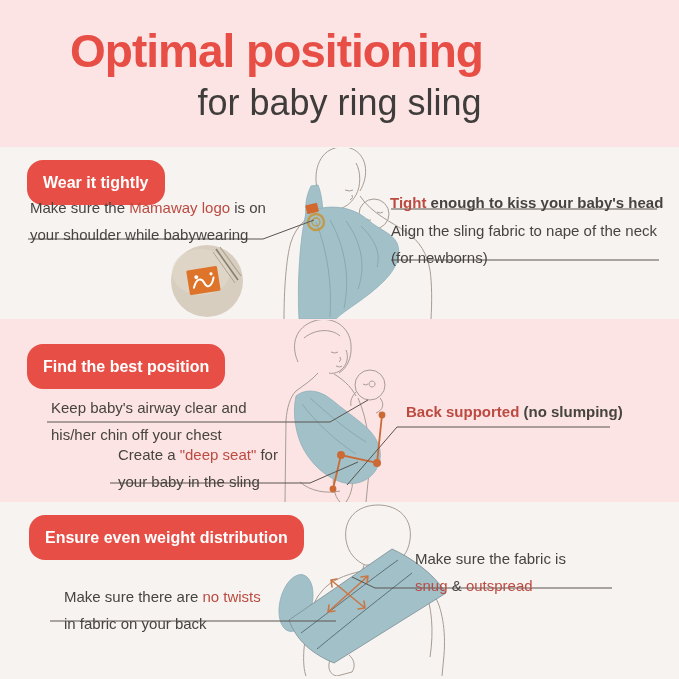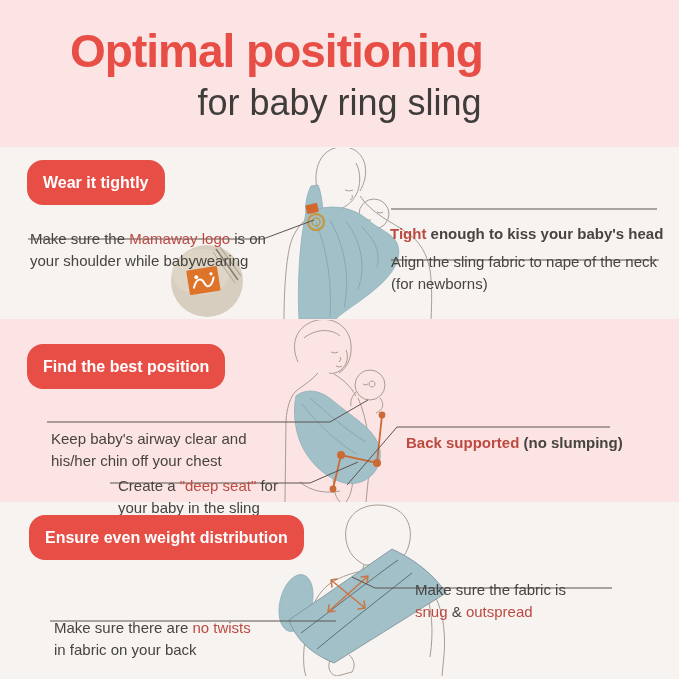--- a/index.html
+++ b/index.html
@@ -21,21 +21,21 @@
   .subtitle{
     position:absolute;left:0;top:82px;width:679px;text-align:center;
     font-size:36px;color:#3f3d3b;
   }
   .pill{
     position:absolute;height:29px;line-height:29px;padding:8px 16px;border-radius:16px;
     background:var(--accent-red);color:#ffffff;font-weight:bold;font-size:16px;
     white-space:nowrap;
   }
   .note{
-    position:absolute;font-size:15px;line-height:22px;color:var(--text-dark);margin-top:34px;
+    position:absolute;font-size:15px;line-height:27px;color:var(--text-dark);
   }
   .note .red{color:var(--inline-red);}
   .note.nowrap{white-space:nowrap;font-weight:bold;}
   svg{position:absolute;display:block;}
   #callouts{left:0;top:0;pointer-events:none;}
 </style>
 </head>
 <body>
 
 <div id="canvas">
@@ -198,21 +198,21 @@
   <div class="note nowrap" style="left:406px;top:398px">
     <span class="red">Back supported</span><span> (no slumping)</span>
   </div>
 
   <div class="note" style="left:118px;top:441px;width:178px">
     <span>Create a </span><span class="red">"deep seat"</span><span> for your baby in the sling</span>
   </div>
 
   <div class="pill" style="left:29px;top:515px">Ensure even weight distribution</div>
 
-  <div class="note" style="left:54px;top:583px;width:212px">
+  <div class="note" style="left:64px;top:583px;width:212px">
     <span>Make sure there are </span><span class="red">no twists</span><span> in fabric on your back</span>
   </div>
 
   <div class="note" style="left:415px;top:545px;width:172px">
     <span>Make sure the fabric is </span><span class="red">snug</span><span> &amp; </span><span class="red">outspread</span>
   </div>
 
 </div>
 
 </body></html>

